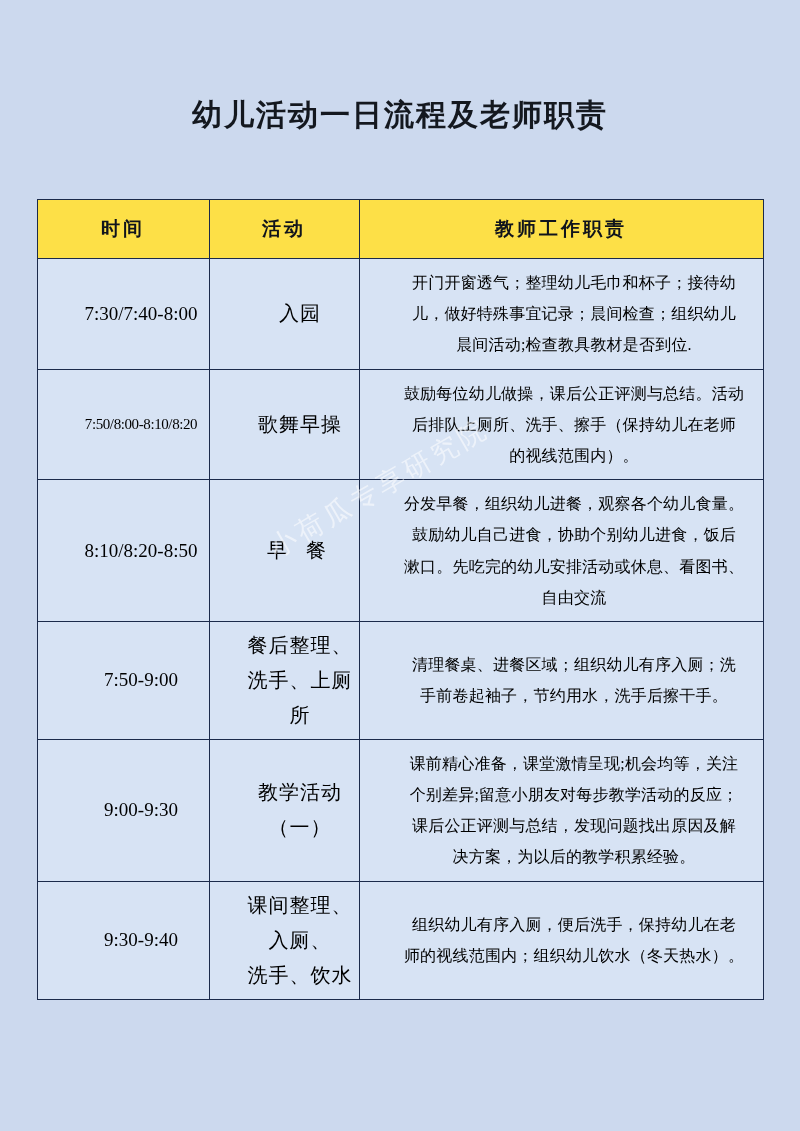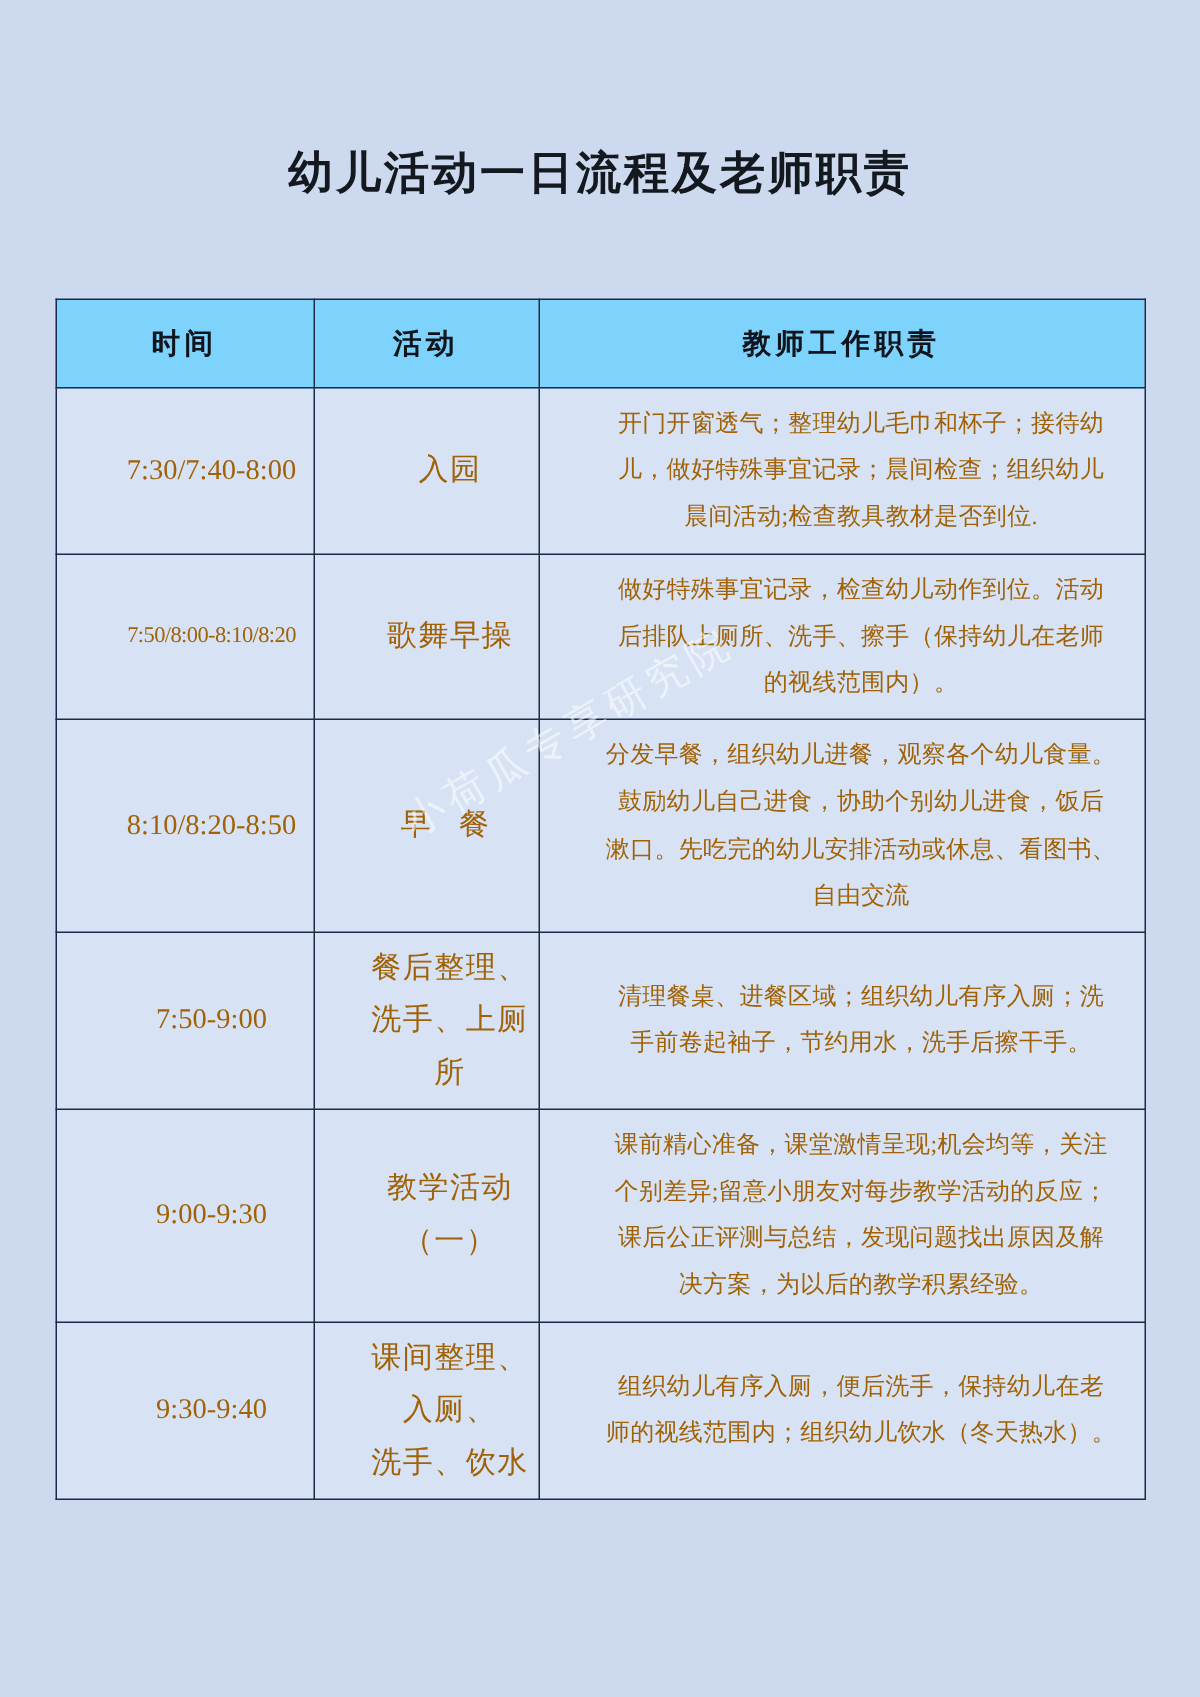--- a/index.html
+++ b/index.html
@@ -47,25 +47,25 @@
     margin: 0 auto;
     margin-top: 63px;
     table-layout: fixed;
     background: #d7e3f4;
   }
   table.schedule th,
   table.schedule td {
     border: 1px solid #1b2a4a;
     text-align: center;
     vertical-align: middle;
-    color: #a16207;
+    color: #000000;
     padding-left: 38px;
   }
   table.schedule thead th {
-    background: #7dd3fc;
+    background: #fde047;
     color: #10141c;
     font-size: 19px;
     font-weight: bold;
     letter-spacing: 3px;
     height: 50px;
     padding: 4px 2px;
   }
   col.c-time { width: 172px; }
   col.c-act  { width: 150px; }
   col.c-duty { width: 404px; }
@@ -130,21 +130,21 @@
         <td class="duty">
           <span class="line">开门开窗透气；整理幼儿毛巾和杯子；接待幼</span>
           <span class="line">儿，做好特殊事宜记录；晨间检查；组织幼儿</span>
           <span class="line center">晨间活动;检查教具教材是否到位.</span>
         </td>
       </tr>
       <tr>
         <td class="time narrow">7:50/8:00-8:10/8:20</td>
         <td class="activity">歌舞早操</td>
         <td class="duty">
-          <span class="line">做好特殊事宜记录，检查幼儿动作到位。活动</span>
+          <span class="line">鼓励每位幼儿做操，课后公正评测与总结。活动</span>
           <span class="line">后排队上厕所、洗手、擦手（保持幼儿在老师</span>
           <span class="line center">的视线范围内）。</span>
         </td>
       </tr>
       <tr>
         <td class="time">8:10/8:20-8:50</td>
         <td class="activity"><span class="sp">早 餐</span></td>
         <td class="duty">
           <span class="line">分发早餐，组织幼儿进餐，观察各个幼儿食量。</span>
           <span class="line">鼓励幼儿自己进食，协助个别幼儿进食，饭后</span>

